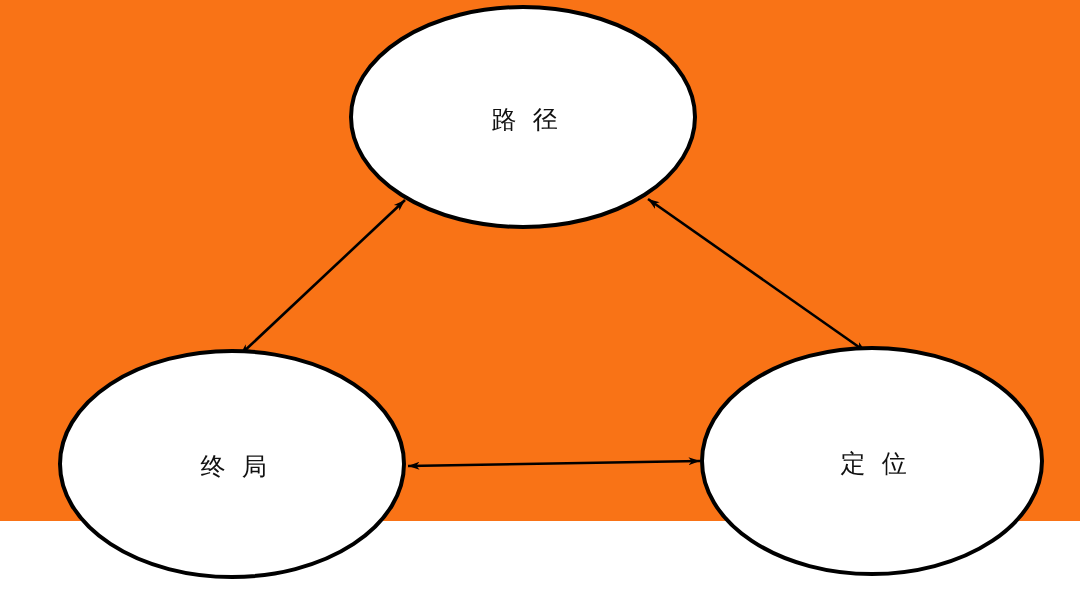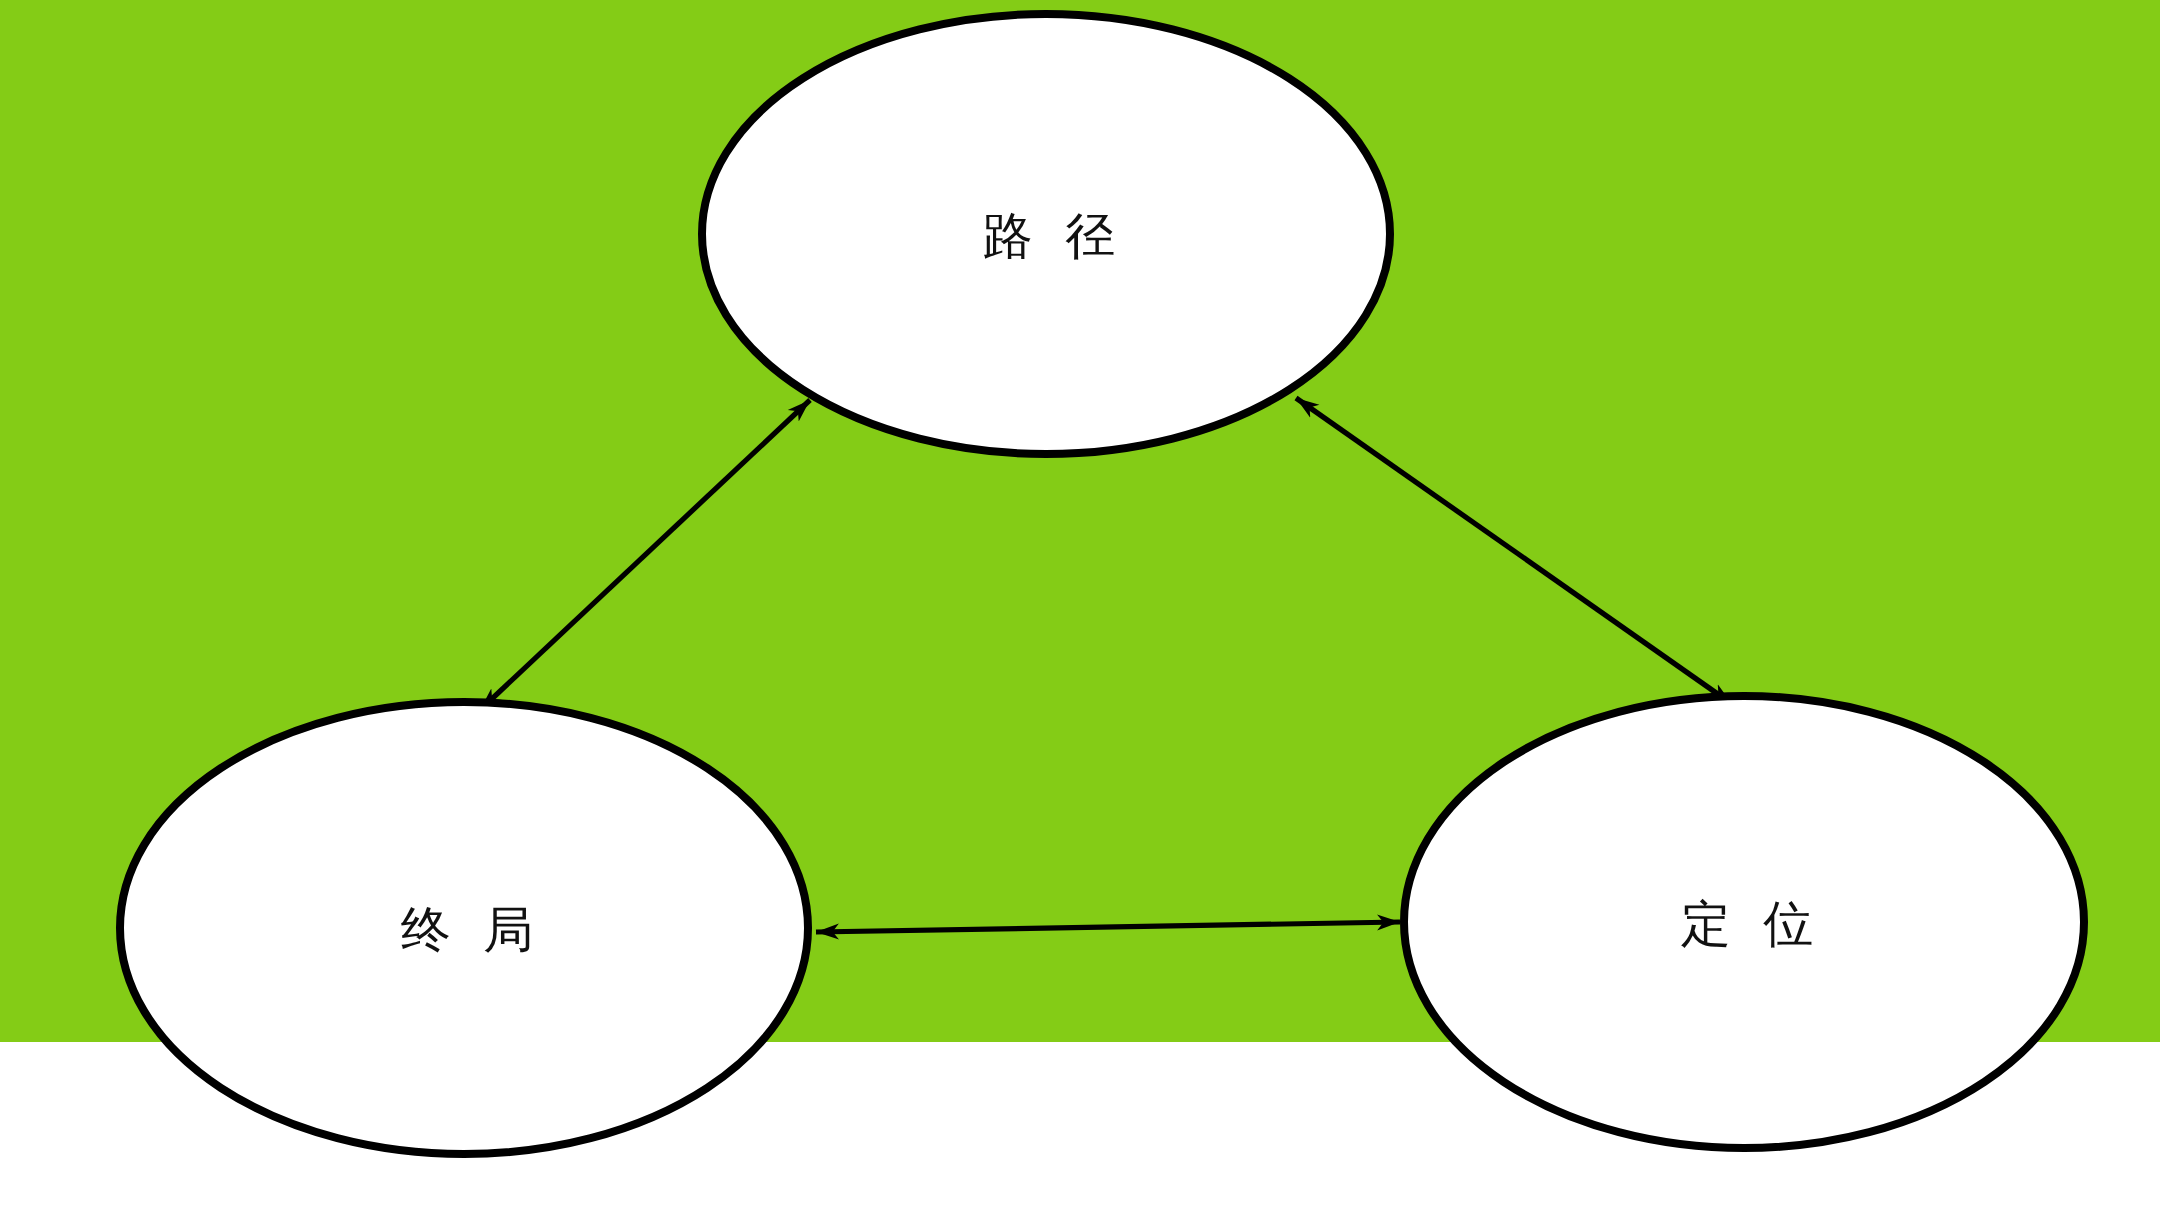--- a/index.html
+++ b/index.html
@@ -11,21 +11,21 @@
   body {
     width: 1080px;
     height: 608px;
     overflow: hidden;
     font-family: "Liberation Serif", "DejaVu Serif", serif;
   }
   #diagram-canvas {
     position: relative;
     width: 1080px;
     height: 521px;
-    background: #84cc16;
+    background: #f97316;
   }
   #diagram-svg {
     position: absolute;
     top: 0;
     left: 0;
     width: 1080px;
     height: 608px;
     display: block;
   }
   .node-ellipse {

